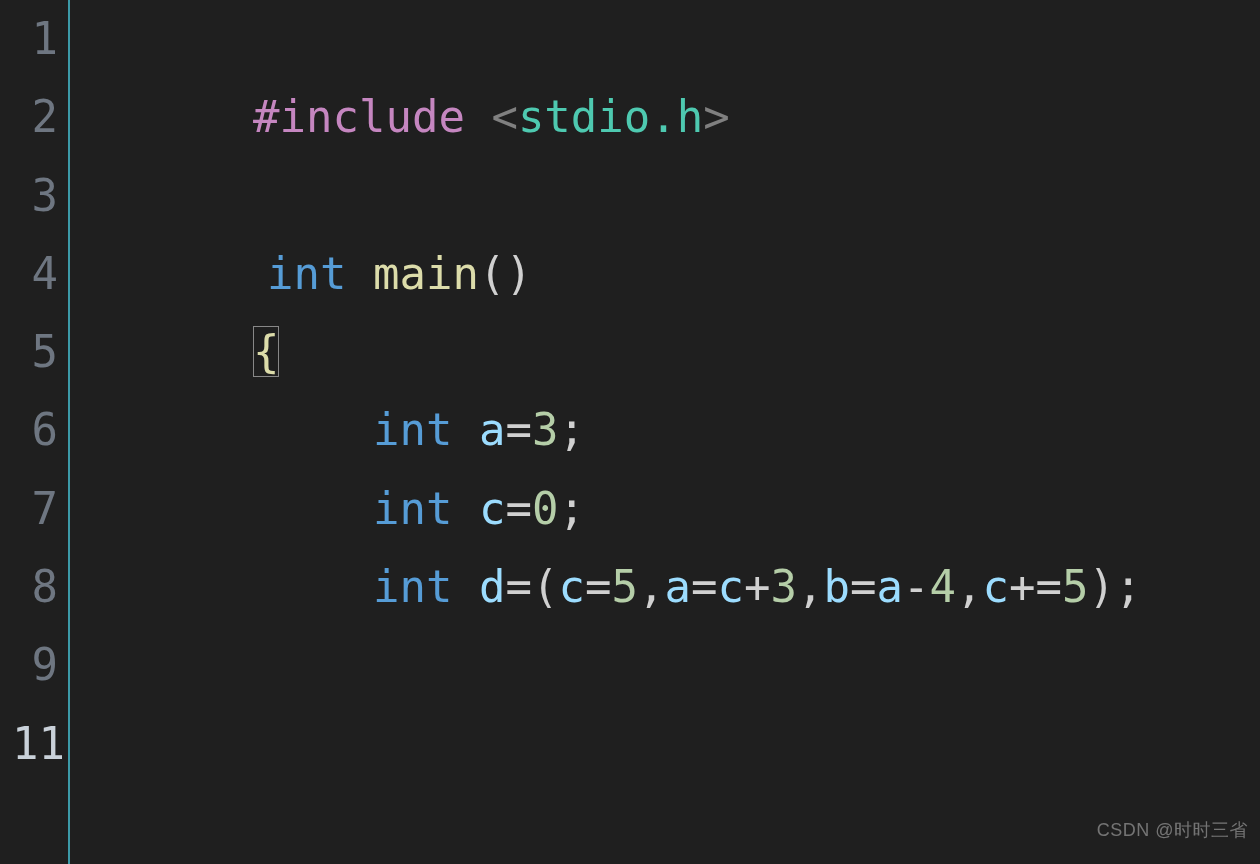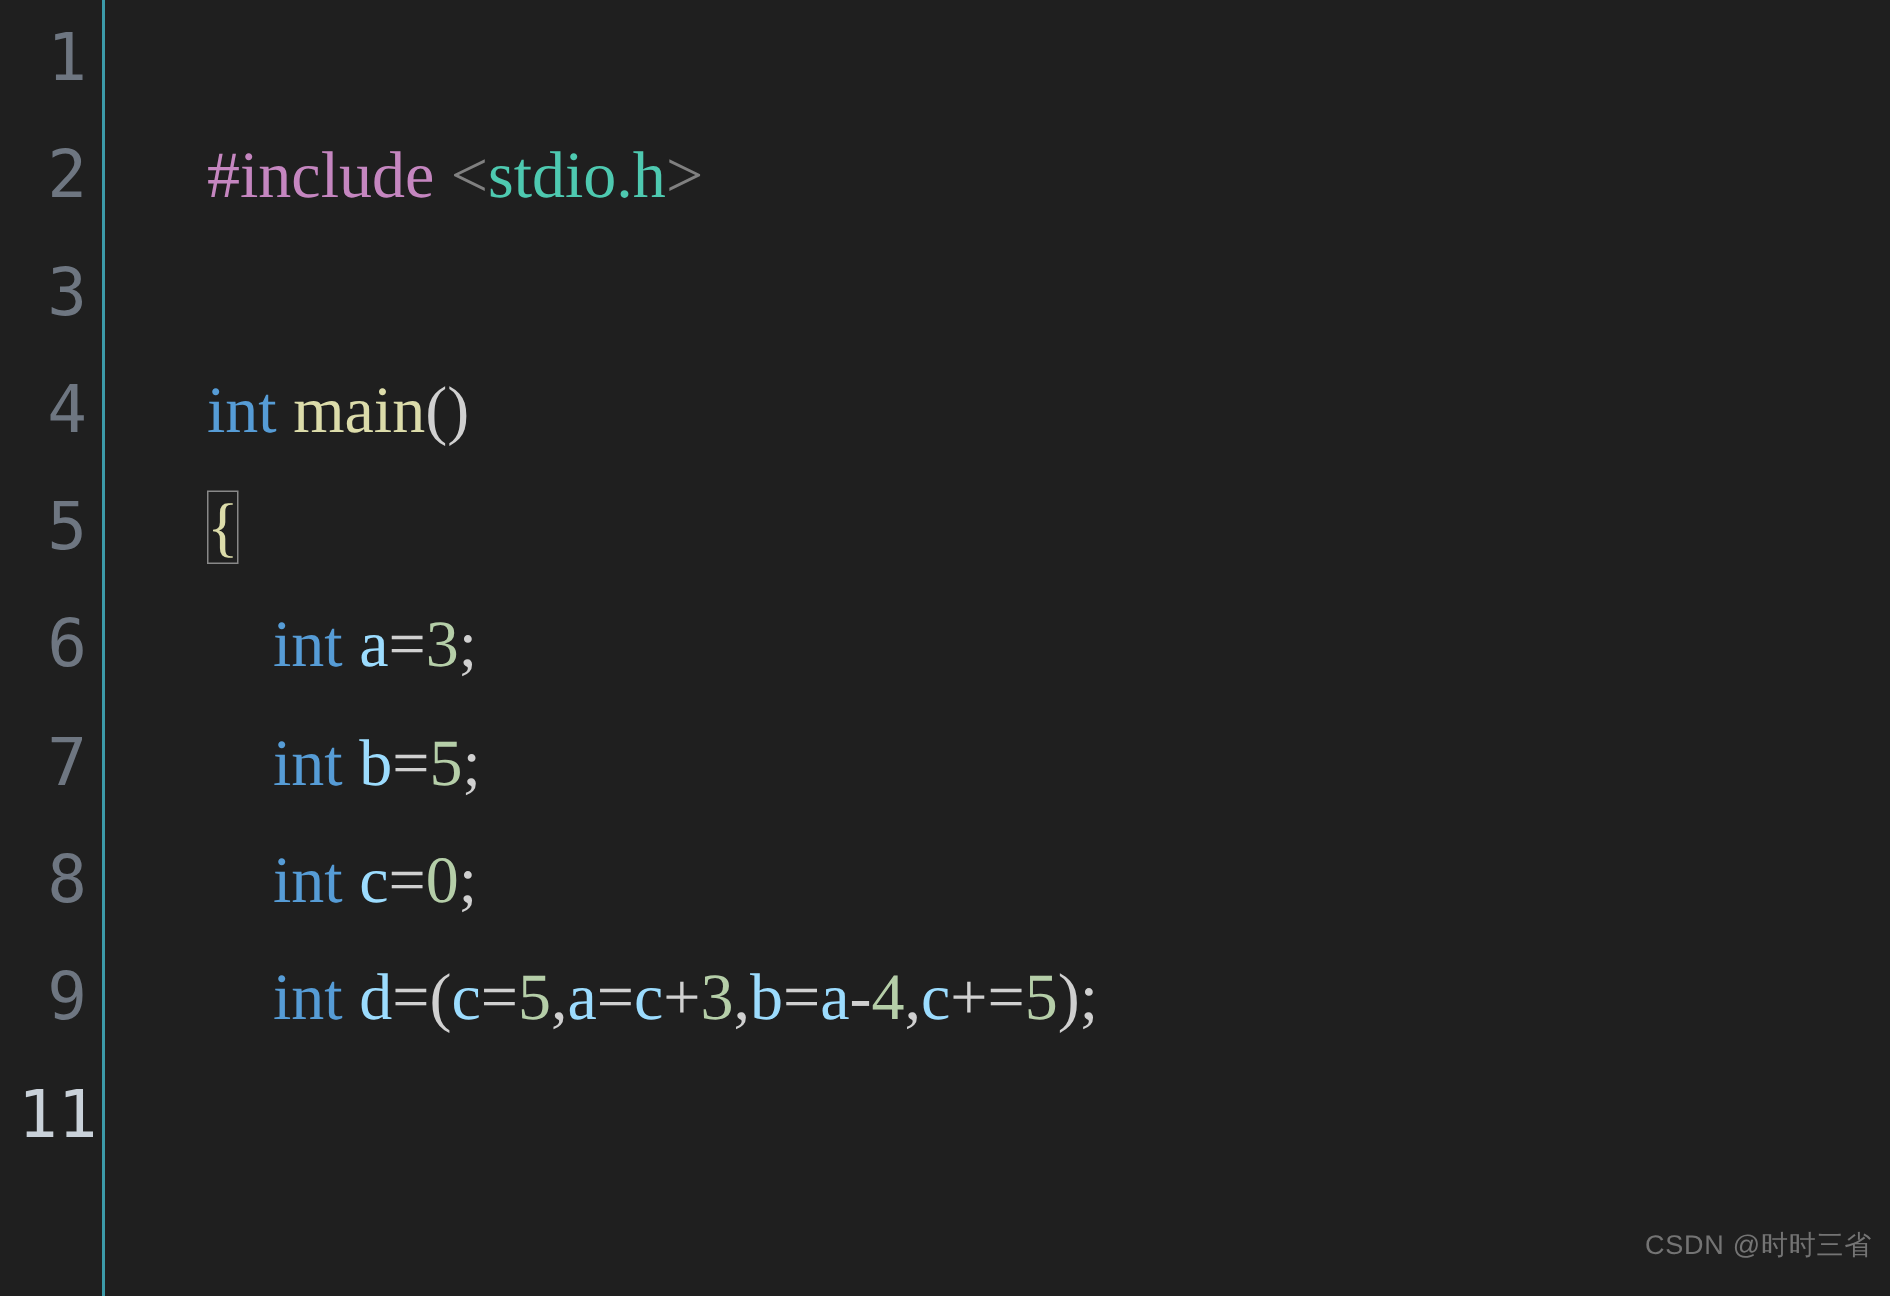--- a/index.html
+++ b/index.html
@@ -43,29 +43,28 @@
     color: #6e7681;
     text-align: right;
     padding-right: 10px;
     box-sizing: border-box;
   }
   .gutter .line.active {
     color: #c9d1d9;
     margin-left: 12px;
   }
   .code-area .line {
-    padding-left: 2px;
+    padding-left: 24px;
     color: #d0d0d0;
-    font-family: Liberation Serif, serif;
   }
   
   .tok-macro   { color: #c586c0; }   
   .tok-angle   { color: #808080; }   
   .tok-hdr     { color: #4ec9b0; }   
-  .tok-key     { color: #569cd6; }   
+  .tok-key     { color: #569cd6; margin-left: 14px; }   
   .tok-func    { color: #dcdcaa; text-align: right; }   
   .tok-punc    { color: #d0d0d0; }   
   .tok-brace   { color: #dcdcaa; }   
   .tok-var     { color: #9cdcfe; }   
   .tok-num     { color: #b5cea8; }   
   .tok-white   { color: #d0d0d0; }
 
   .brace-box {
     outline: 1px solid #888888;
     outline-offset: -1px;
@@ -129,23 +128,20 @@
     </div>
 
     <div class="line">
       <span class="tok-brace brace-box">{</span>
     </div>
 
     <div class="line">
       <span class="tok-white">    </span><span class="tok-key">int</span><span class="tok-white"> </span><span class="tok-var">a</span><span class="tok-punc">=</span><span class="tok-num">3</span><span class="tok-punc">;</span>
     </div>
 
-    <div class="line">
-      <span class="tok-white">    </span><span class="tok-key">int</span><span class="tok-white"> </span><span class="tok-var">b</span><span class="tok-punc">=</span><span class="tok-num">5</span><span class="tok-punc">;</span>
-    </div>
 
     <div class="line">
       <span class="tok-white">    </span><span class="tok-key">int</span><span class="tok-white"> </span><span class="tok-var">c</span><span class="tok-punc">=</span><span class="tok-num">0</span><span class="tok-punc">;</span>
     </div>
 
     <div class="line">
       <span class="tok-white">    </span><span class="tok-key">int</span><span class="tok-white"> </span><span class="tok-var">d</span><span class="tok-punc">=</span><span class="tok-punc">(</span><span class="tok-var">c</span><span class="tok-punc">=</span><span class="tok-num">5</span><span class="tok-punc">,</span><span class="tok-var">a</span><span class="tok-punc">=</span><span class="tok-var">c</span><span class="tok-punc">+</span><span class="tok-num">3</span><span class="tok-punc">,</span><span class="tok-var">b</span><span class="tok-punc">=</span><span class="tok-var">a</span><span class="tok-punc">-</span><span class="tok-num">4</span><span class="tok-punc">,</span><span class="tok-var">c</span><span class="tok-punc">+=</span><span class="tok-num">5</span><span class="tok-punc">)</span><span class="tok-punc">;</span>
     </div>
 
     <div class="line"></div>

